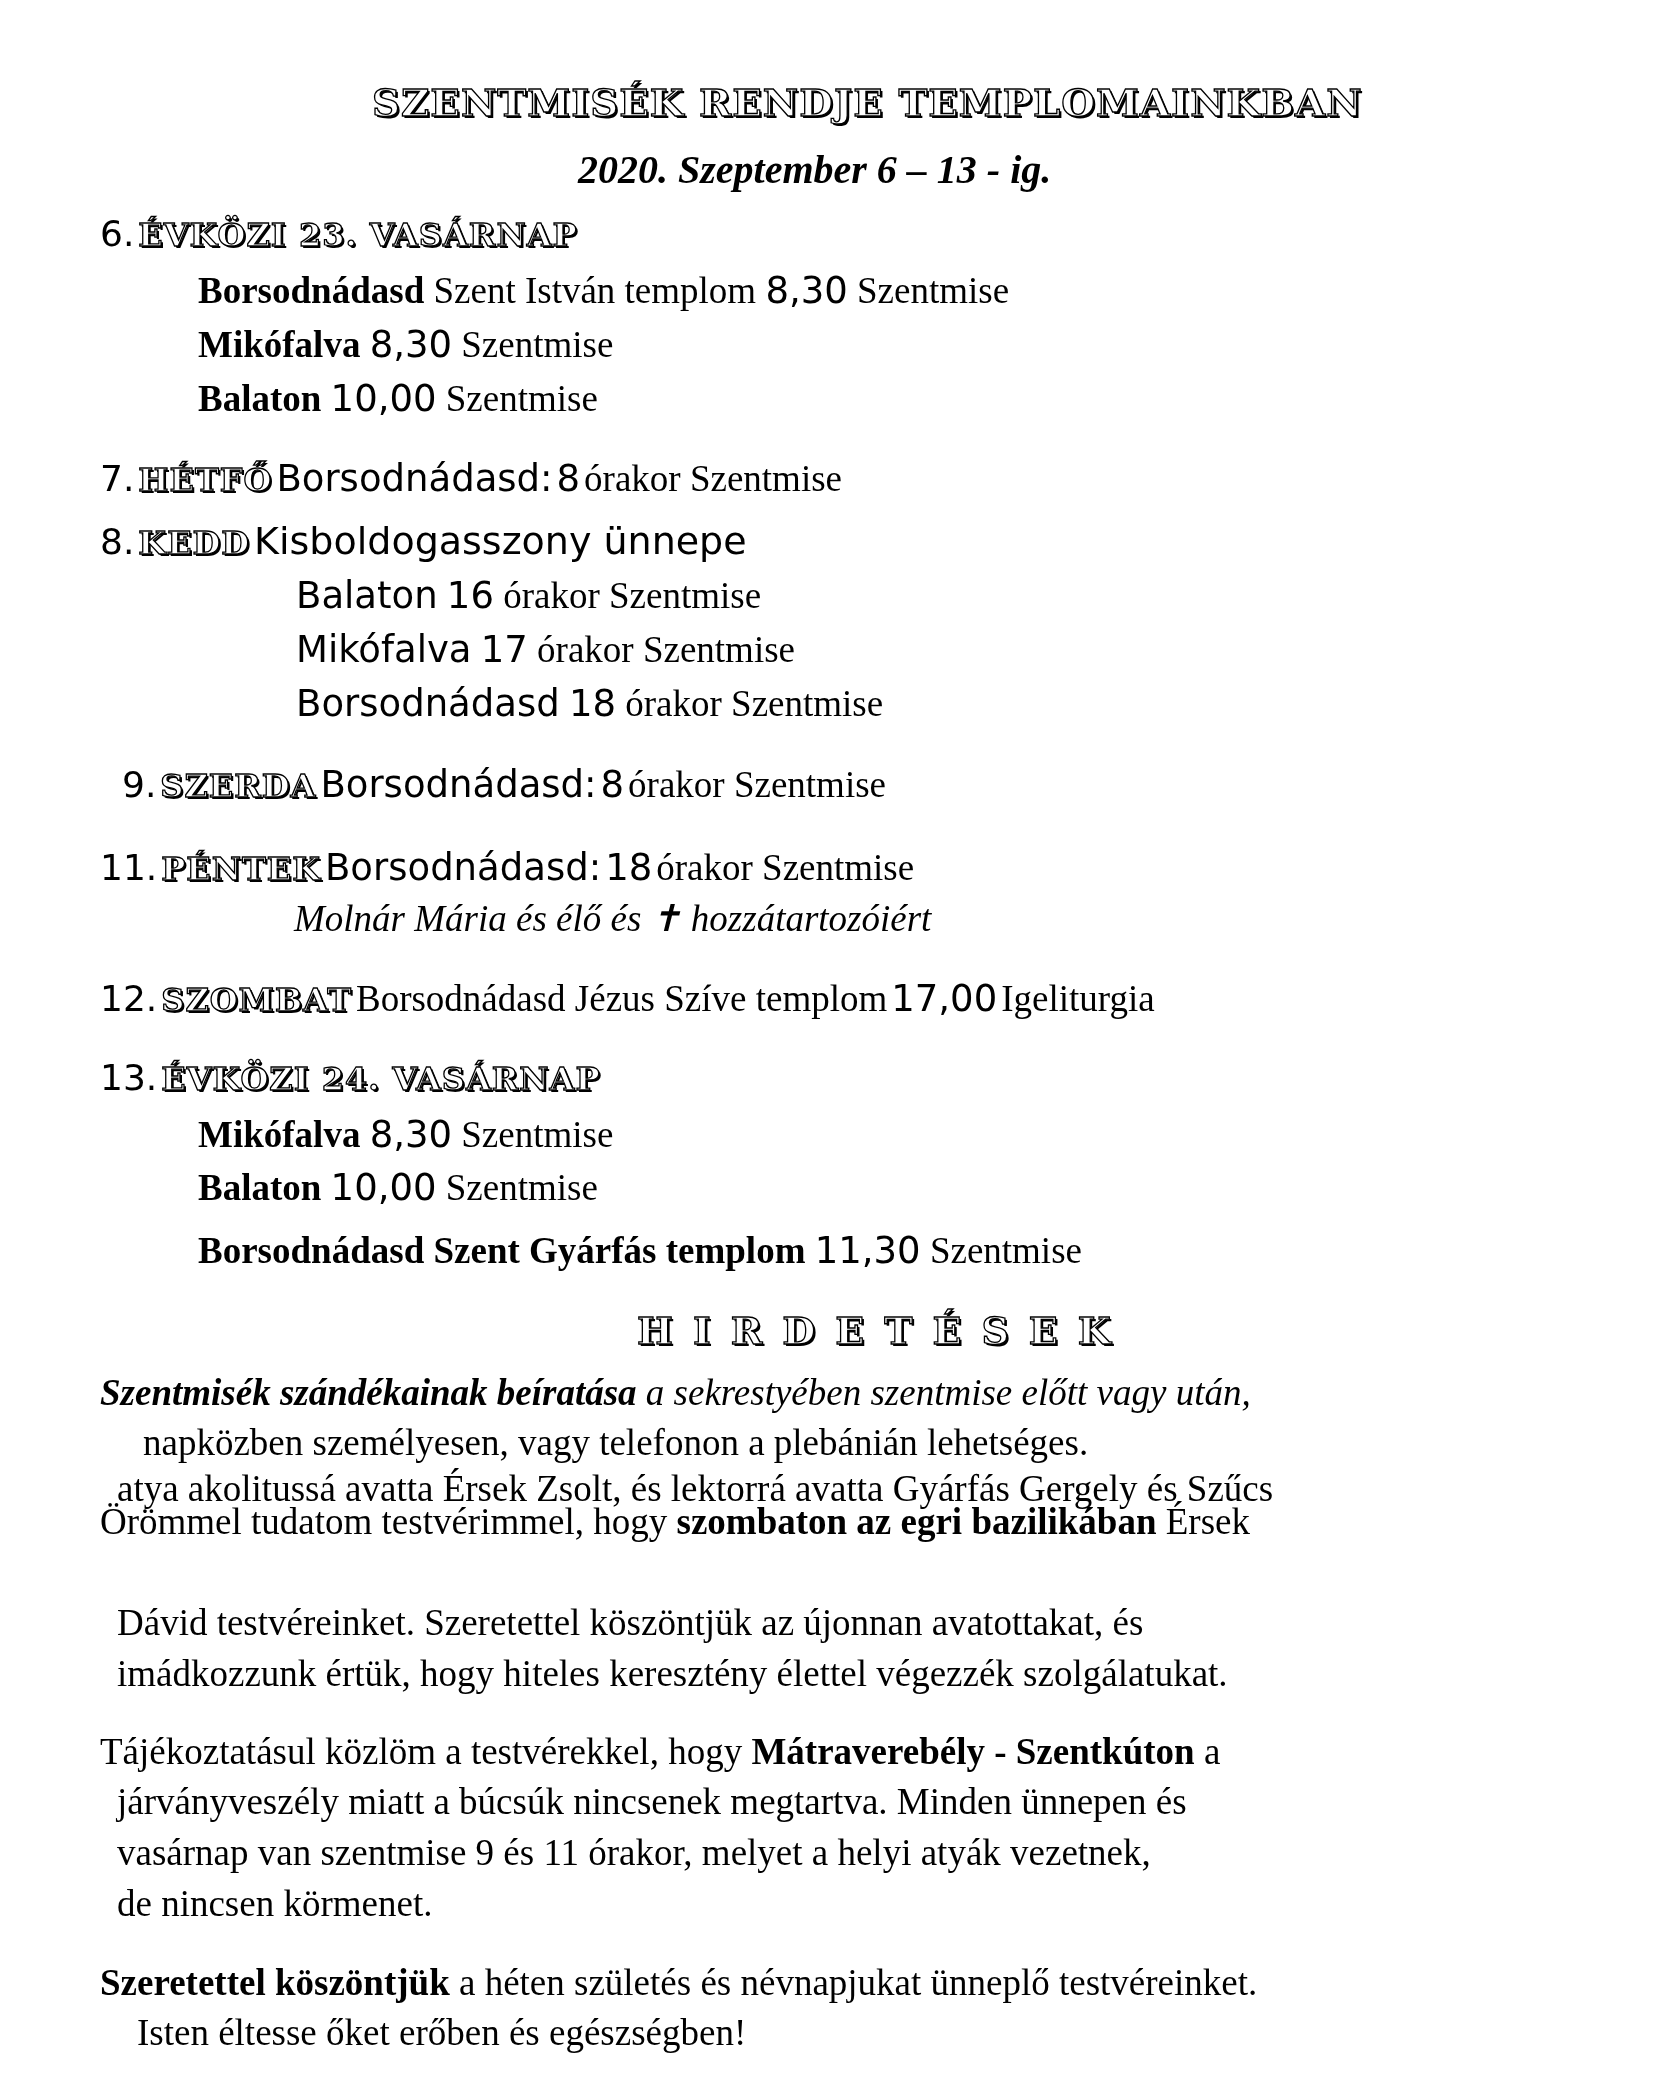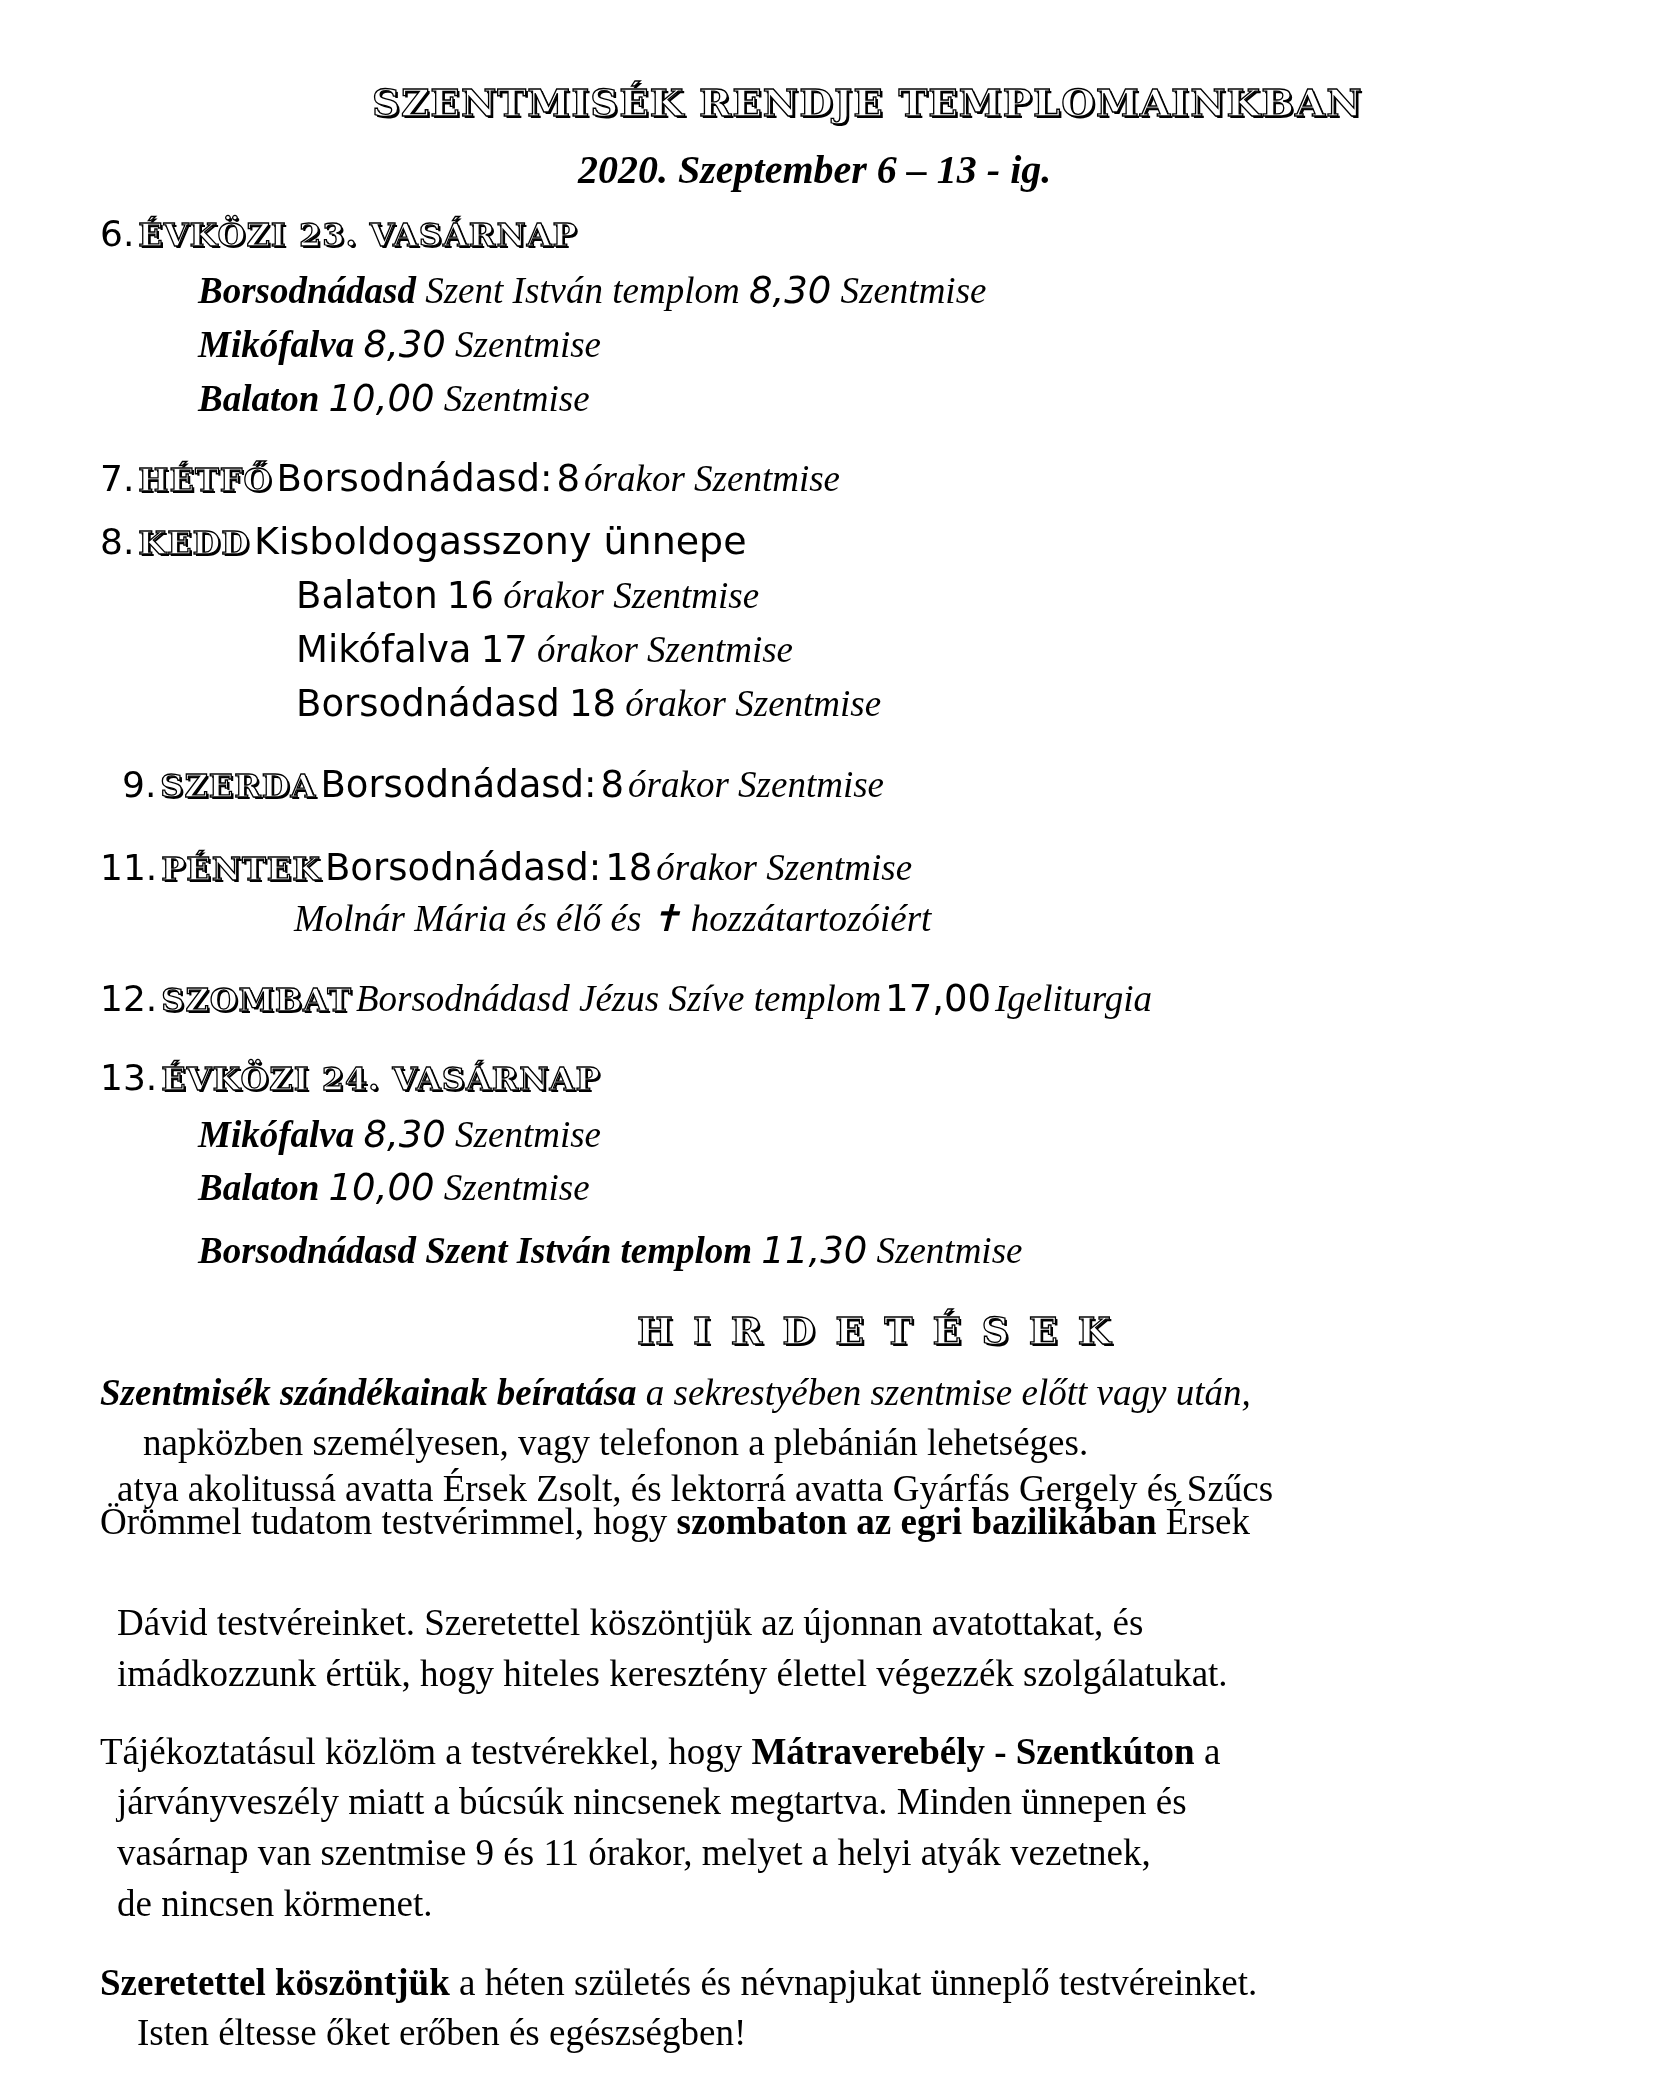--- a/index.html
+++ b/index.html
@@ -1,19 +1,19 @@
 <!DOCTYPE html>
 <html><head>
 <meta charset="utf-8">
 <style>
   html, body { margin:0; padding:0; background:#ffffff; }
   body { width:1655px; height:2090px; position:relative; overflow:hidden; color:#000; }
   .ln { position:absolute; white-space:nowrap; line-height:1; }
   .sans { font-family:"DejaVu Sans", sans-serif; }
-  .serif { font-family:"Liberation Serif", serif;font-style:italic; }
+  .serif { font-family:"Liberation Serif", serif; }
   .deco {
     font-family:"DejaVu Serif", serif; font-weight:bold;
     color:#fff; letter-spacing:1px;
     -webkit-text-stroke:1.3px #000;
     text-shadow: 2px 2px 0 #000;
   }
   .title { font-size:38px; transform:scaleX(1.02); transform-origin:left; }
   .sub { font-family:"Liberation Serif", serif; font-style:italic; font-size:40px;font-weight:bold; }
   .big { font-size:37px; }
   .num { font-family:"DejaVu Sans", sans-serif; font-size:36px; }
@@ -112,21 +112,21 @@
   <span class="b">Mikófalva</span>
   <span class="sans">8,30</span>
   <span>Szentmise</span>
 </div>
 <div class="ln serif big" style="left:198px; top:1169px;">
   <span class="b">Balaton</span>
   <span class="sans">10,00</span>
   <span>Szentmise</span>
 </div>
 <div class="ln serif big" style="left:198px; top:1232px;">
-  <span class="b">Borsodnádasd Szent István templom</span>
+  <span class="b">Borsodnádasd Szent Gyárfás templom</span>
   <span class="sans">11,30</span>
   <span>Szentmise</span>
 </div>
 
 <div class="ln deco hird" style="left:637px; top:1312px;">HIRDETÉSEK</div>
 
 <div id="ann">
     <div class="ln p" style="left: 100px; top: 1374px; font-style: italic;"><span class="b">Szentmisék szándékainak beíratása</span><span> a sekrestyében szentmise előtt vagy után,</span></div>
     <div class="ln p" style="left: 143px; top: 1424px;"><span>napközben személyesen, vagy telefonon a plebánián lehetséges.</span></div>
     <div class="ln p" style="left: 100px; top: 1503px;"><span>Örömmel tudatom testvérimmel, hogy </span><span class="b">szombaton az egri bazilikában</span><span> Érsek</span></div>

